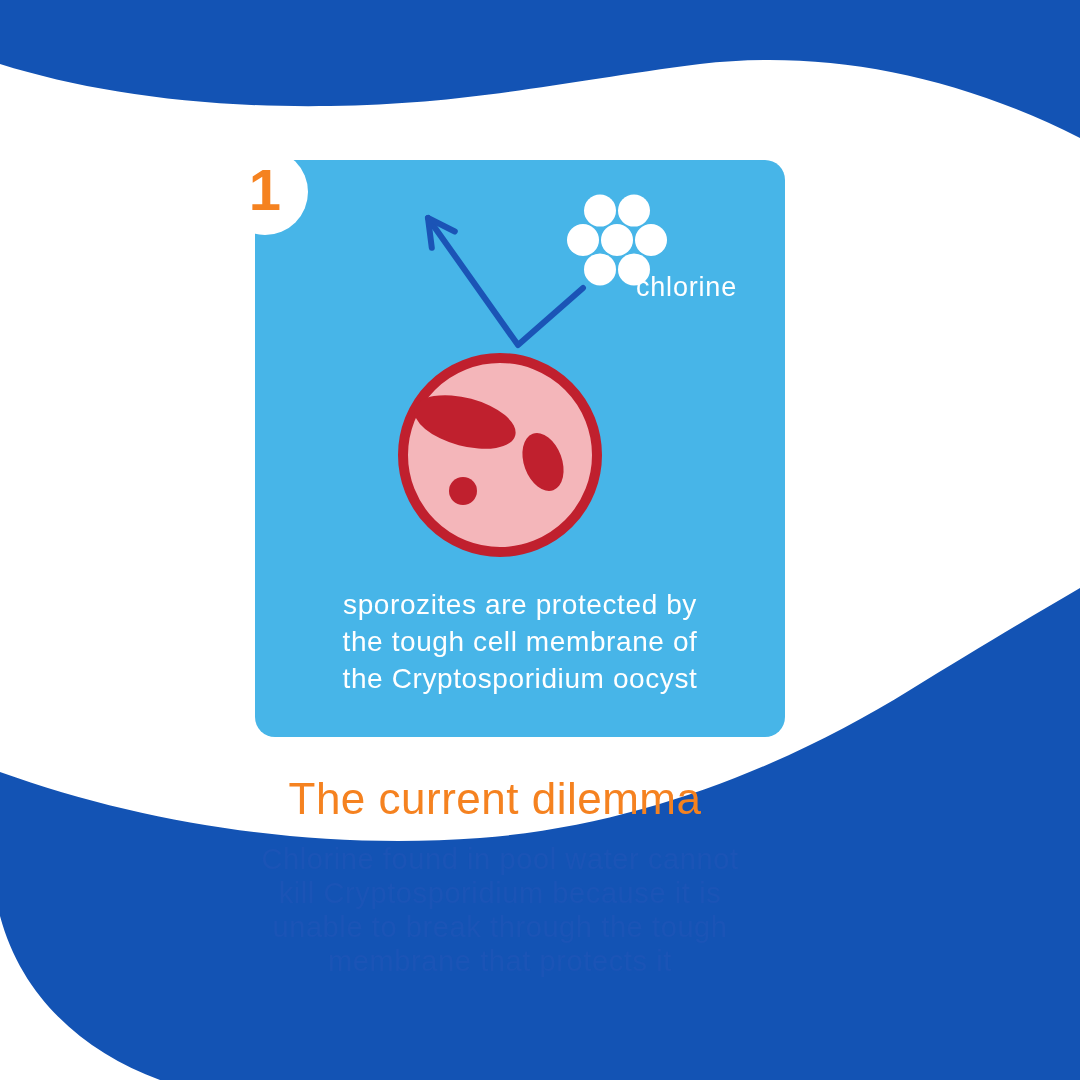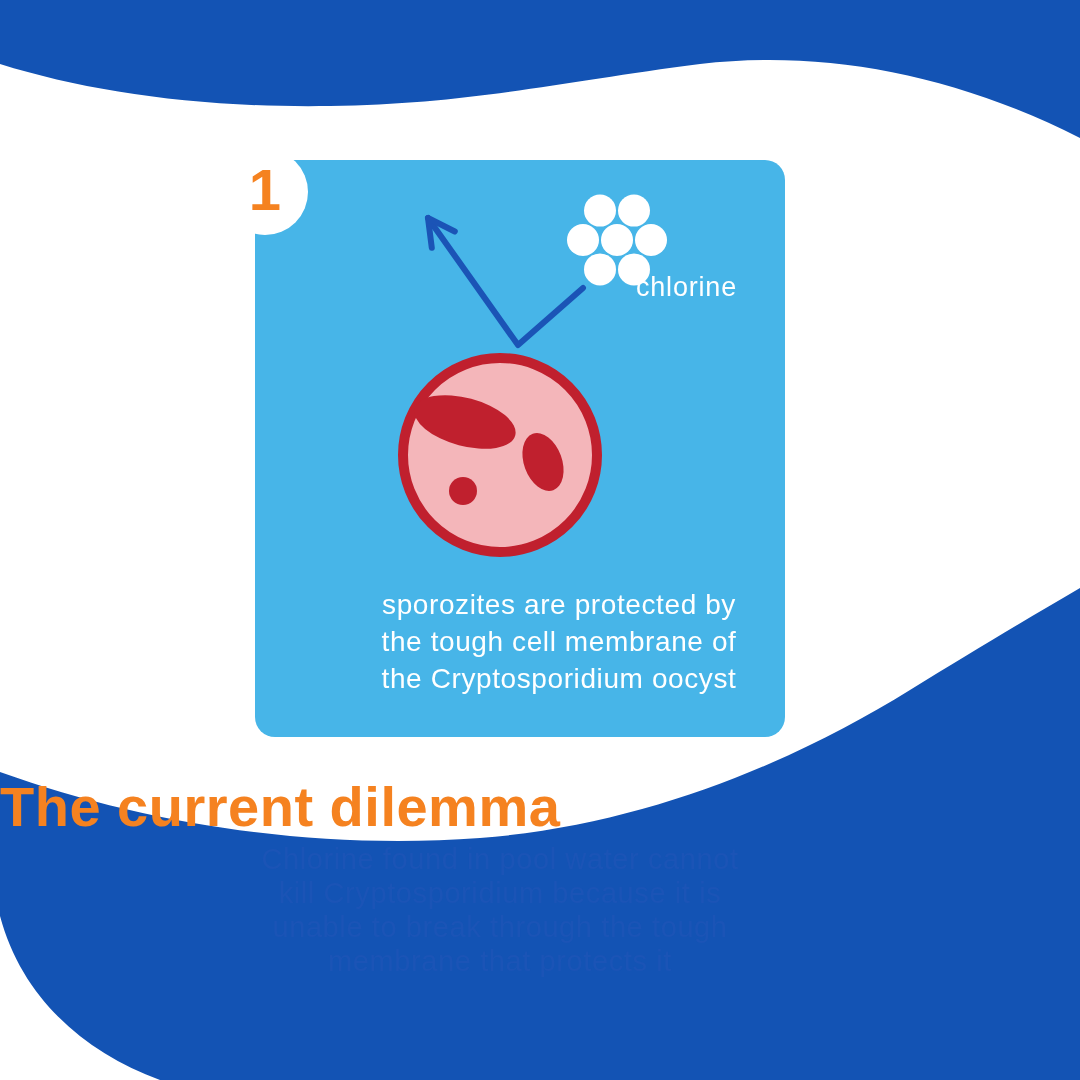--- a/index.html
+++ b/index.html
@@ -49,30 +49,30 @@
   .caption{
     position:absolute;
     left:255px;top:586px;
     width:530px;
     text-align:center;
     color:#ffffff;
     font-size:28px;
     line-height:37px;
     letter-spacing:0.6px;
     white-space:pre-line;
-    padding-left:39px;
   }
 
   .heading{
     position:absolute;
     left:0;top:774px;
     width:990px;
+    text-align:center;
     color:#f58220;
-    font-size:56px;
-    font-weight:700;
+    font-size:44px;
+    font-weight:400;
     letter-spacing:0.5px;
   }
 
   .body-text{
     position:absolute;
     left:0;top:842px;
     width:1000px;
     text-align:center;
     color:#1b54b6;
     font-size:29px;

